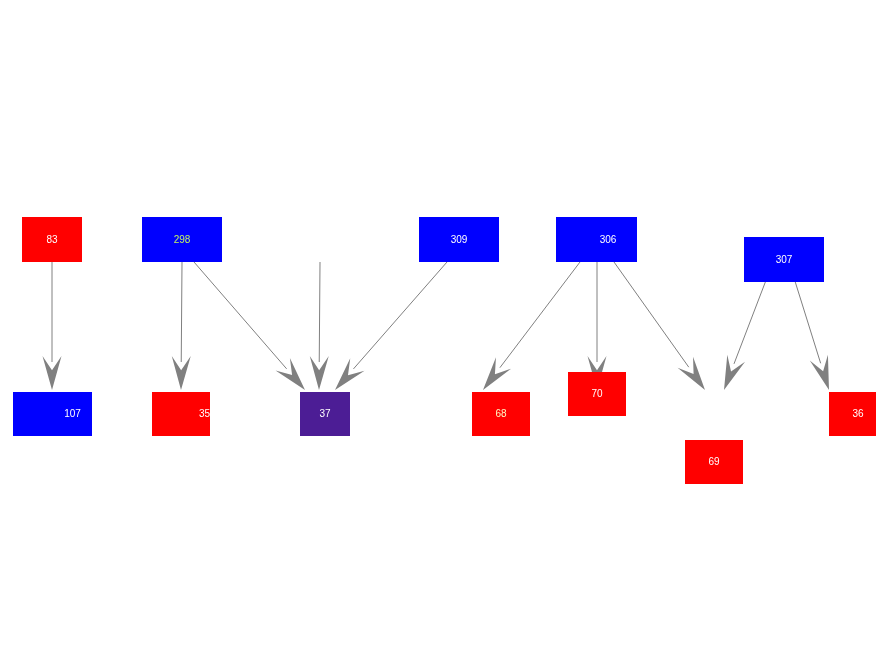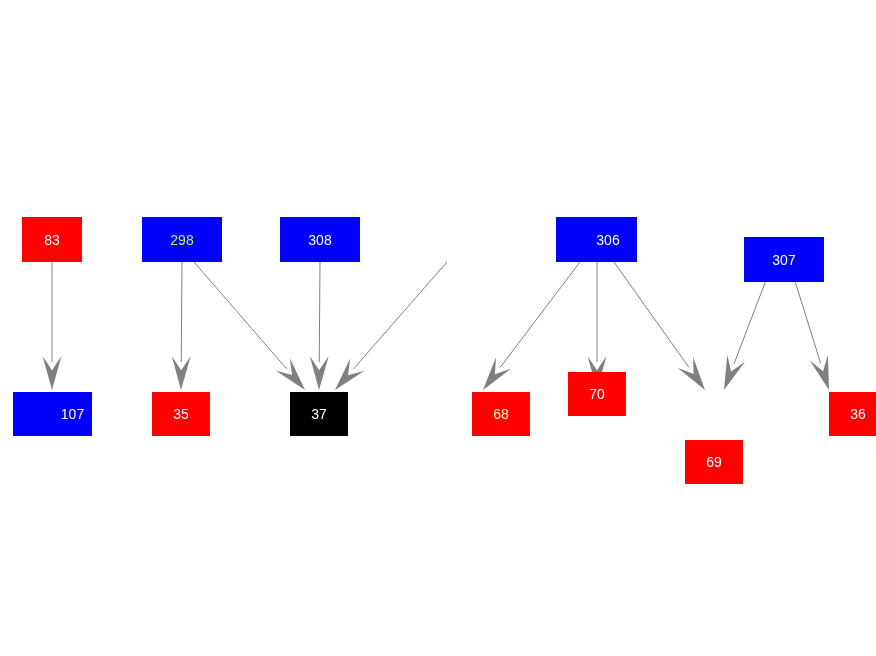--- a/index.html
+++ b/index.html
@@ -22,21 +22,21 @@
     width: 876px;
     height: 656px;
   }
   .node {
     position: absolute;
     box-sizing: border-box;
     display: flex;
     align-items: center;
     justify-content: center;
     color: #ffffff;
-    font-size: 14px;
+    font-size: 10px;
     font-family: "Liberation Sans", "DejaVu Sans", sans-serif;
     line-height: 1;
     letter-spacing: 0px;
     user-select: none;
   }
   .node-label {
     display: block;
     text-align: center;
   }
   .edge-line {
@@ -94,36 +94,36 @@
         <line x1="789" y1="262" x2="820.6483001921935" y2="363.27456061501914" class="edge-line" stroke="#808080"></line>
         <polygon points="829,390 809.7910904420451,360.3812931816005 823.1180171353592,371.1776548331492 827.9262100247106,354.71406831201745" class="edge-head" fill="#808080"></polygon>
       </g>
     </svg>
 <div class="node" style="left: 22px; top: 217px; width: 60px; height: 45px; background: rgb(255, 0, 0); color: rgb(255, 255, 255);">
       <span class="node-label">83</span>
     </div>
     <div class="node" style="left: 142px; top: 217px; width: 80px; height: 45px; background: rgb(0, 0, 255); color: #bef264;">
       <span class="node-label">298</span>
     </div>
-    <div class="node" style="left: 280px; top: 217px; width: 80px; height: 45px; background: rgb(0, 0, 255); color: rgb(255, 255, 255);">
-      <span class="node-label">308</span>
+    <div class="node" style="left: 419px; top: 217px; width: 80px; height: 45px; background: rgb(0, 0, 255); color: rgb(255, 255, 255);">
+      <span class="node-label">309</span>
     </div>
     <div class="node" style="left: 556px; top: 217px; width: 81px; height: 45px; background: rgb(0, 0, 255); color: rgb(255, 255, 255); padding-left: 23px;">
       <span class="node-label">306</span>
     </div>
     <div class="node" style="left: 744px; top: 217px; width: 80px; height: 45px; background: rgb(0, 0, 255); color: rgb(255, 255, 255); margin-top: 20px;">
       <span class="node-label">307</span>
     </div>
     <div class="node" style="left: 13px; top: 392px; width: 79px; height: 44px; background: rgb(0, 0, 255); color: rgb(255, 255, 255); padding-left: 40px;">
       <span class="node-label">107</span>
     </div>
-    <div class="node" style="left: 152px; top: 392px; width: 58px; height: 44px; background: rgb(255, 0, 0); color: rgb(255, 255, 255);">
+    <div class="node" style="left: 152px; top: 392px; width: 58px; height: 44px; background: rgb(255, 0, 0); color: rgb(255, 255, 255); justify-content: flex-end;">
       <span class="node-label">35</span>
     </div>
-    <div class="node" style="left: 290px; top: 392px; width: 58px; height: 44px; background: #000000; color: rgb(255, 255, 255);">
+    <div class="node" style="left: 300px; top: 392px; width: 50px; height: 44px; background: #4c1d95; color: rgb(255, 255, 255);">
       <span class="node-label">37</span>
     </div>
     <div class="node" style="left: 472px; top: 392px; width: 58px; height: 44px; background: rgb(255, 0, 0); color: #fef9c3;">
       <span class="node-label">68</span>
     </div>
     <div class="node" style="left: 568px; top: 372px; width: 58px; height: 44px; background: rgb(255, 0, 0); color: rgb(255, 255, 255);">
       <span class="node-label">70</span>
     </div>
     <div class="node" style="left: 685px; top: 392px; width: 58px; height: 44px; background: rgb(255, 0, 0); color: rgb(255, 255, 255); margin-top: 48px;">
       <span class="node-label">69</span>

